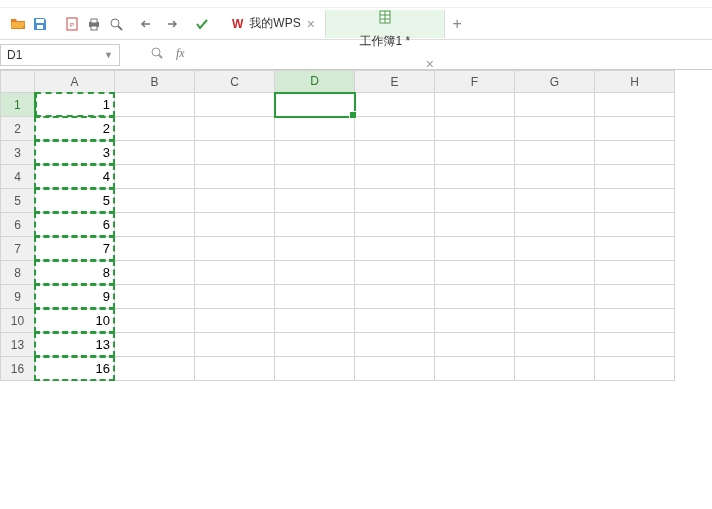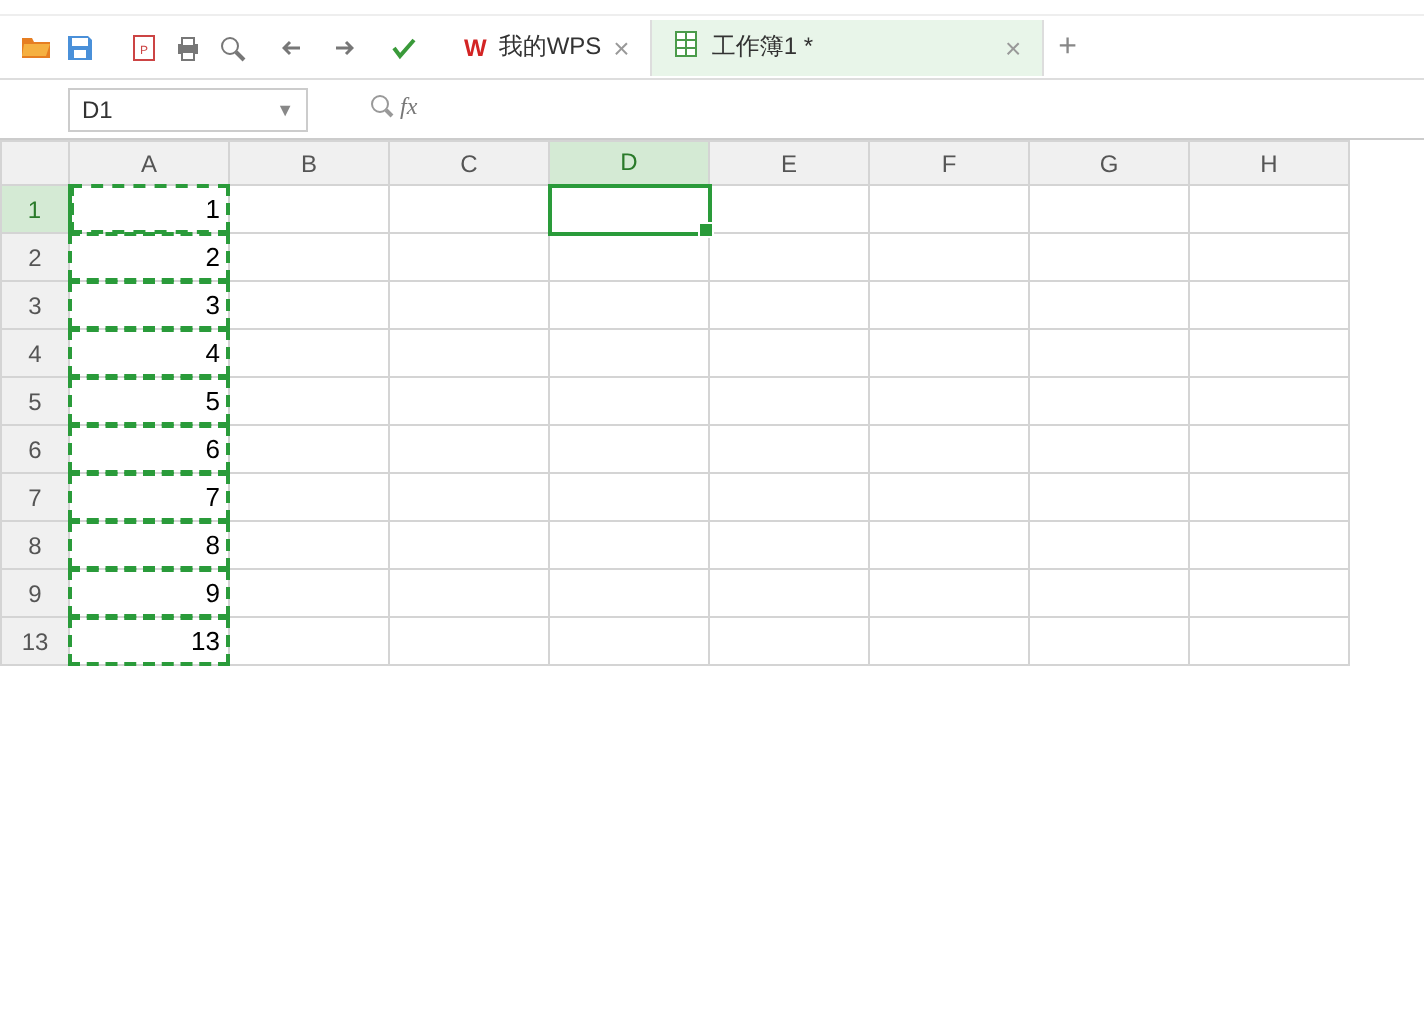--- a/index.html
+++ b/index.html
@@ -6,28 +6,28 @@
 body { font-family: "Microsoft YaHei", Arial, sans-serif; font-size: 12px; color: #333; background: #fff; user-select: none; }
 
 .topbar { height: 8px; background: #fff; border-bottom: 1px solid #eee; }
 
 .toolbar { height: 32px; display: flex; align-items: center; padding: 0 8px; gap: 2px; background: #fff; border-bottom: 1px solid #ddd; }
 .tbtn { width: 20px; height: 20px; display: inline-flex; align-items: center; justify-content: center; cursor: pointer; color: #666; border-radius: 2px; }
 .tsep { width: 8px; }
 
 .tabs { display: flex; align-items: center; height: 32px; margin-left: 8px; }
 .tab { display: flex; align-items: center; height: 28px; padding: 0 10px; border-right: 1px solid #ddd; cursor: pointer; gap: 6px; }
-.tab.active { background: #e8f5e9; }
+.tab.active { background: #e8f5e9; flex-direction: column; }
 .tab .close { color: #999; font-size: 14px; }
 .addtab { width: 24px; text-align: center; color: #888; font-size: 16px; cursor: pointer; }
 
 .namebox-row { height: 30px; display: flex; align-items: center; border-bottom: 1px solid #ccc; background: #fff; }
-.namebox { width: 120px; height: 22px; margin-left: 34px; border: 1px solid #ccc; display: flex; align-items: center; padding: 0 6px; font-size: 12px; position: relative; }
+.namebox { width: 120px; height: 22px; border: 1px solid #ccc; display: flex; align-items: center; padding: 0 6px; font-size: 12px; position: relative; }
 .namebox .dd { margin-left: auto; color: #888; font-size: 9px; }
-.fxarea { display: flex; margin-left: 30px; gap: 2px; color: #777; }
+.fxarea { display: flex; margin-left: 30px; gap: 12px; color: #777; }
 .fxarea .fxlbl { font-style: italic; font-family: Georgia, serif; }
 
 .sheet { position: relative; }
 .grid { border-collapse: collapse; table-layout: fixed; }
 .grid th, .grid td { border: 1px solid #d4d4d4; font-weight: normal; }
 .corner { width: 34px; height: 22px; background: #f0f0f0; border-right: 1px solid #bbb; border-bottom: 1px solid #bbb; }
 .colh { width: 80px; height: 22px; background: #f0f0f0; text-align: center; color: #555; font-size: 12px; border-bottom: 1px solid #bbb; }
 .colh.sel { background: #d4ead4; color: #2a7a2a; border-bottom: 2px solid #2a9b3a; }
 .rowh { width: 34px; height: 24px; background: #f0f0f0; text-align: center; color: #555; font-size: 12px; border-right: 1px solid #bbb; }
 .rowh.sel { background: #d4ead4; color: #2a7a2a; border-right: 2px solid #2a9b3a; }
@@ -246,22 +246,44 @@
           <td class="cell marching">9</td>
           <td class="cell"></td>
           <td class="cell"></td>
           <td class="cell"></td>
           <td class="cell"></td>
           <td class="cell"></td>
           <td class="cell"></td>
           <td class="cell"></td>
         </tr>
         <tr>
+          <th class="rowh">10</th>
+          <td class="cell marching">10</td>
+          <td class="cell"></td>
+          <td class="cell"></td>
+          <td class="cell"></td>
+          <td class="cell"></td>
+          <td class="cell"></td>
+          <td class="cell"></td>
+          <td class="cell"></td>
+        </tr>
+        <tr>
           <th class="rowh">13</th>
           <td class="cell marching">13</td>
+          <td class="cell"></td>
+          <td class="cell"></td>
+          <td class="cell"></td>
+          <td class="cell"></td>
+          <td class="cell"></td>
+          <td class="cell"></td>
+          <td class="cell"></td>
+        </tr>
+        <tr>
+          <th class="rowh">16</th>
+          <td class="cell marching">16</td>
           <td class="cell"></td>
           <td class="cell"></td>
           <td class="cell"></td>
           <td class="cell"></td>
           <td class="cell"></td>
           <td class="cell"></td>
           <td class="cell"></td>
         </tr>
       </tbody>
     </table>

